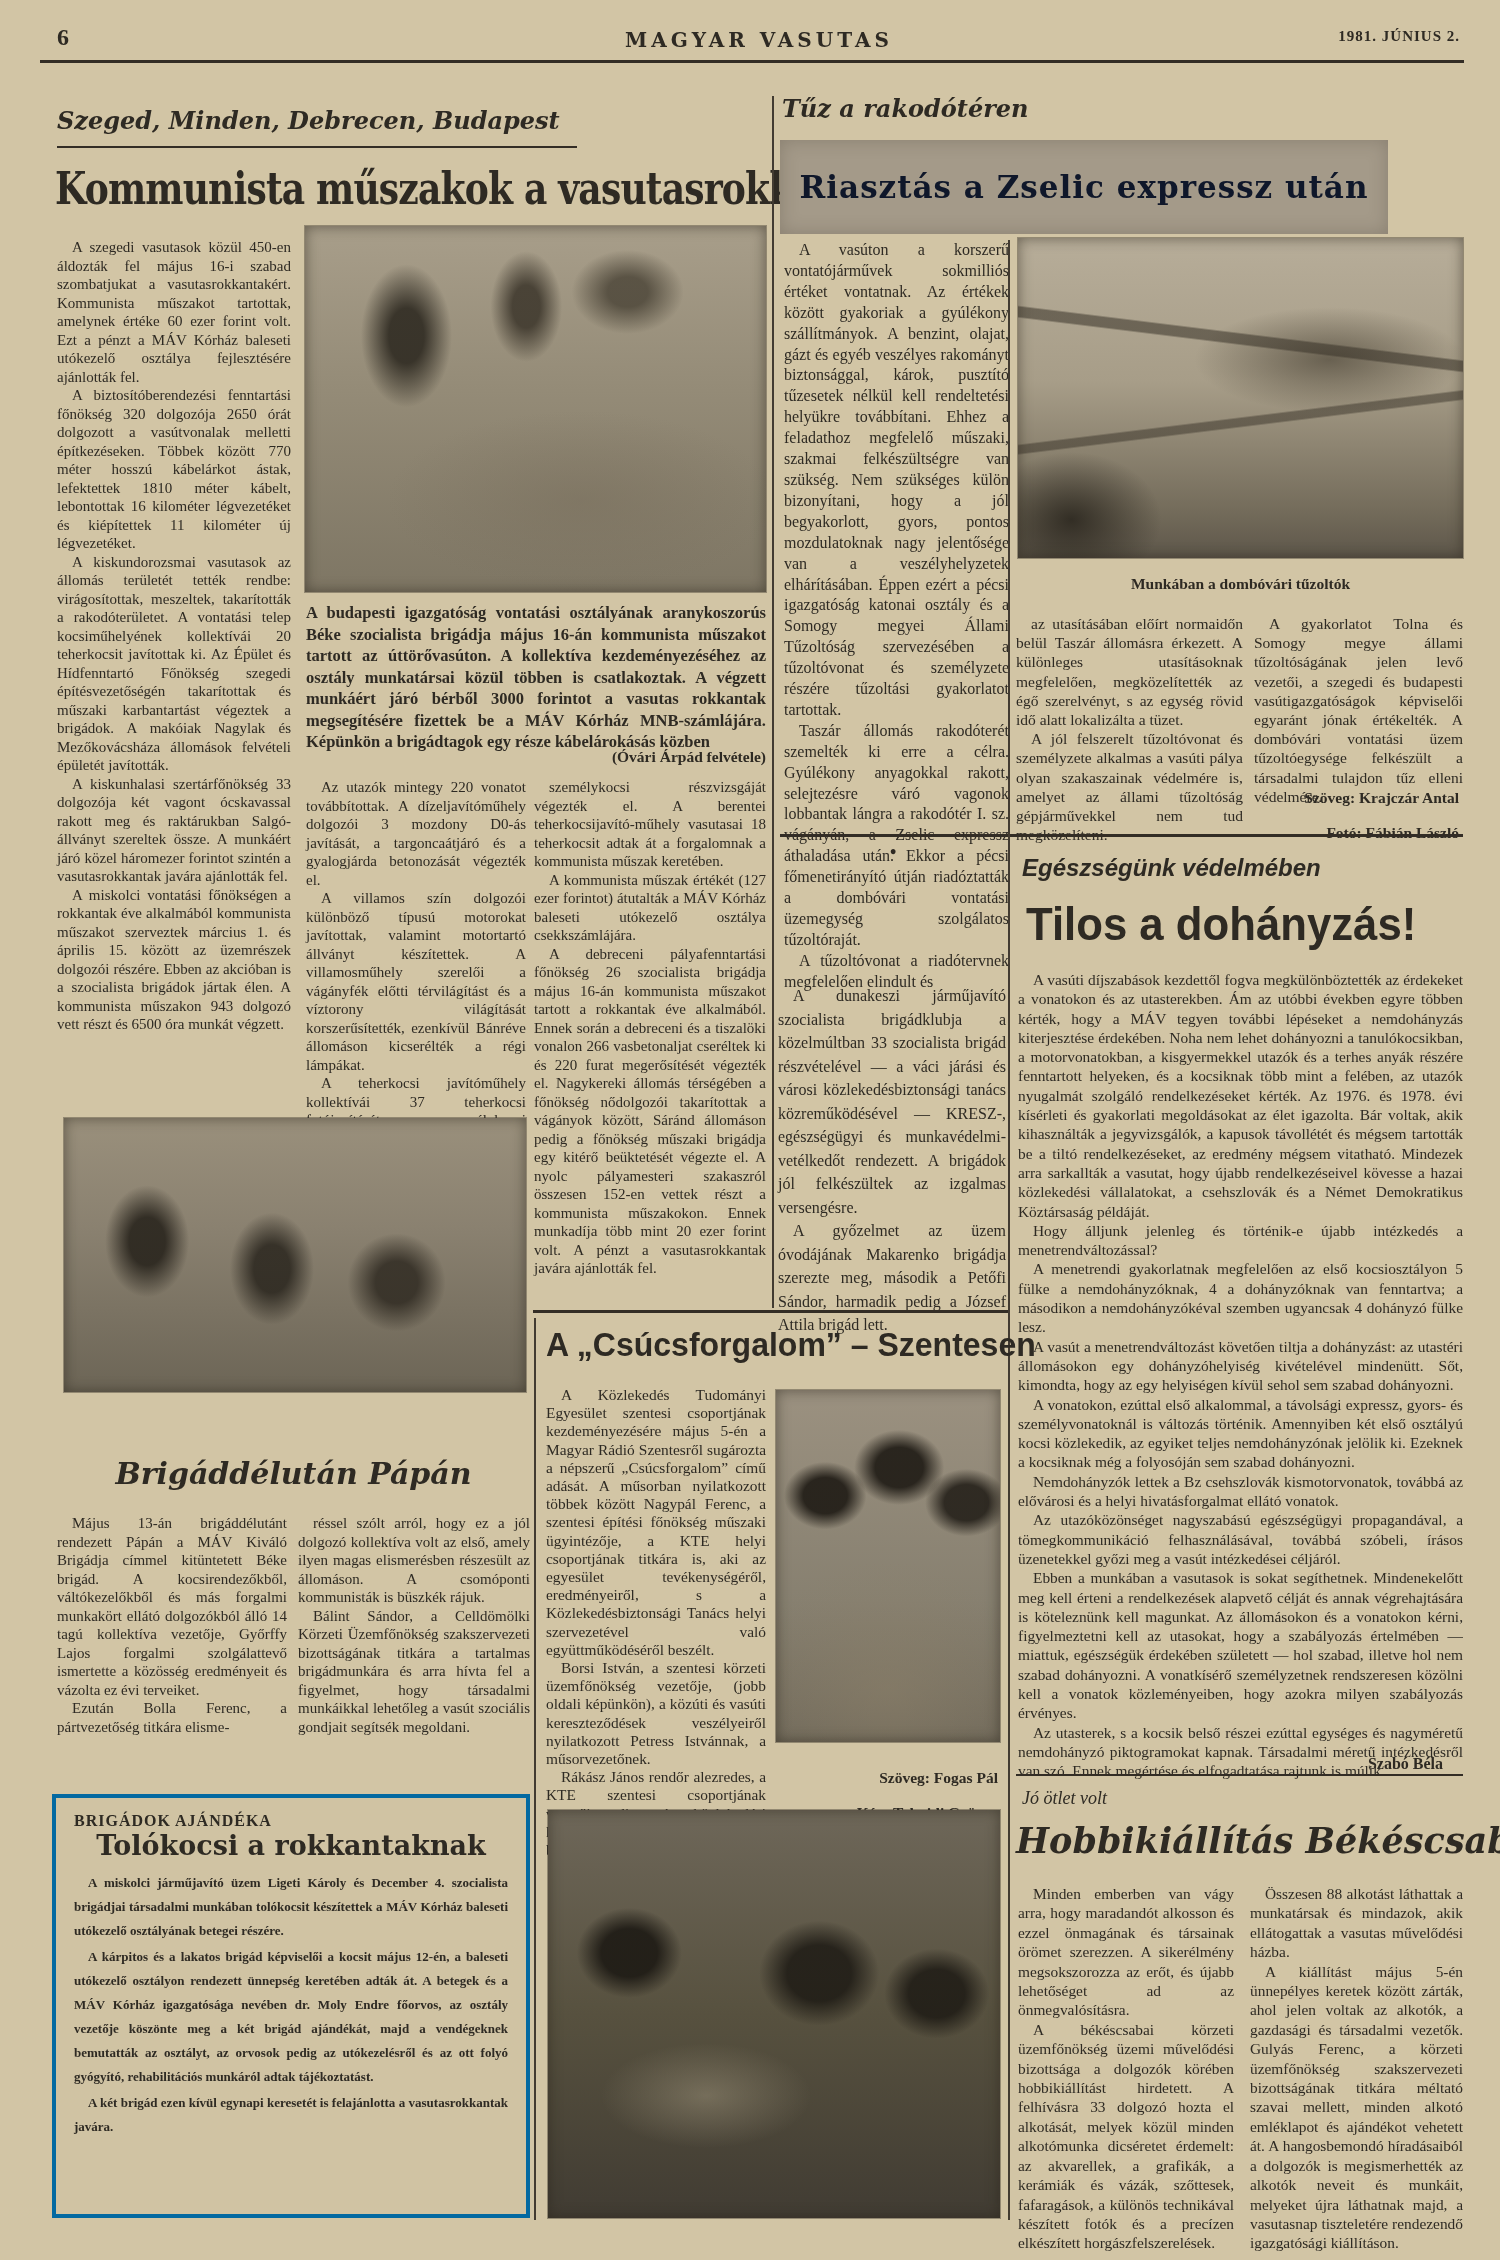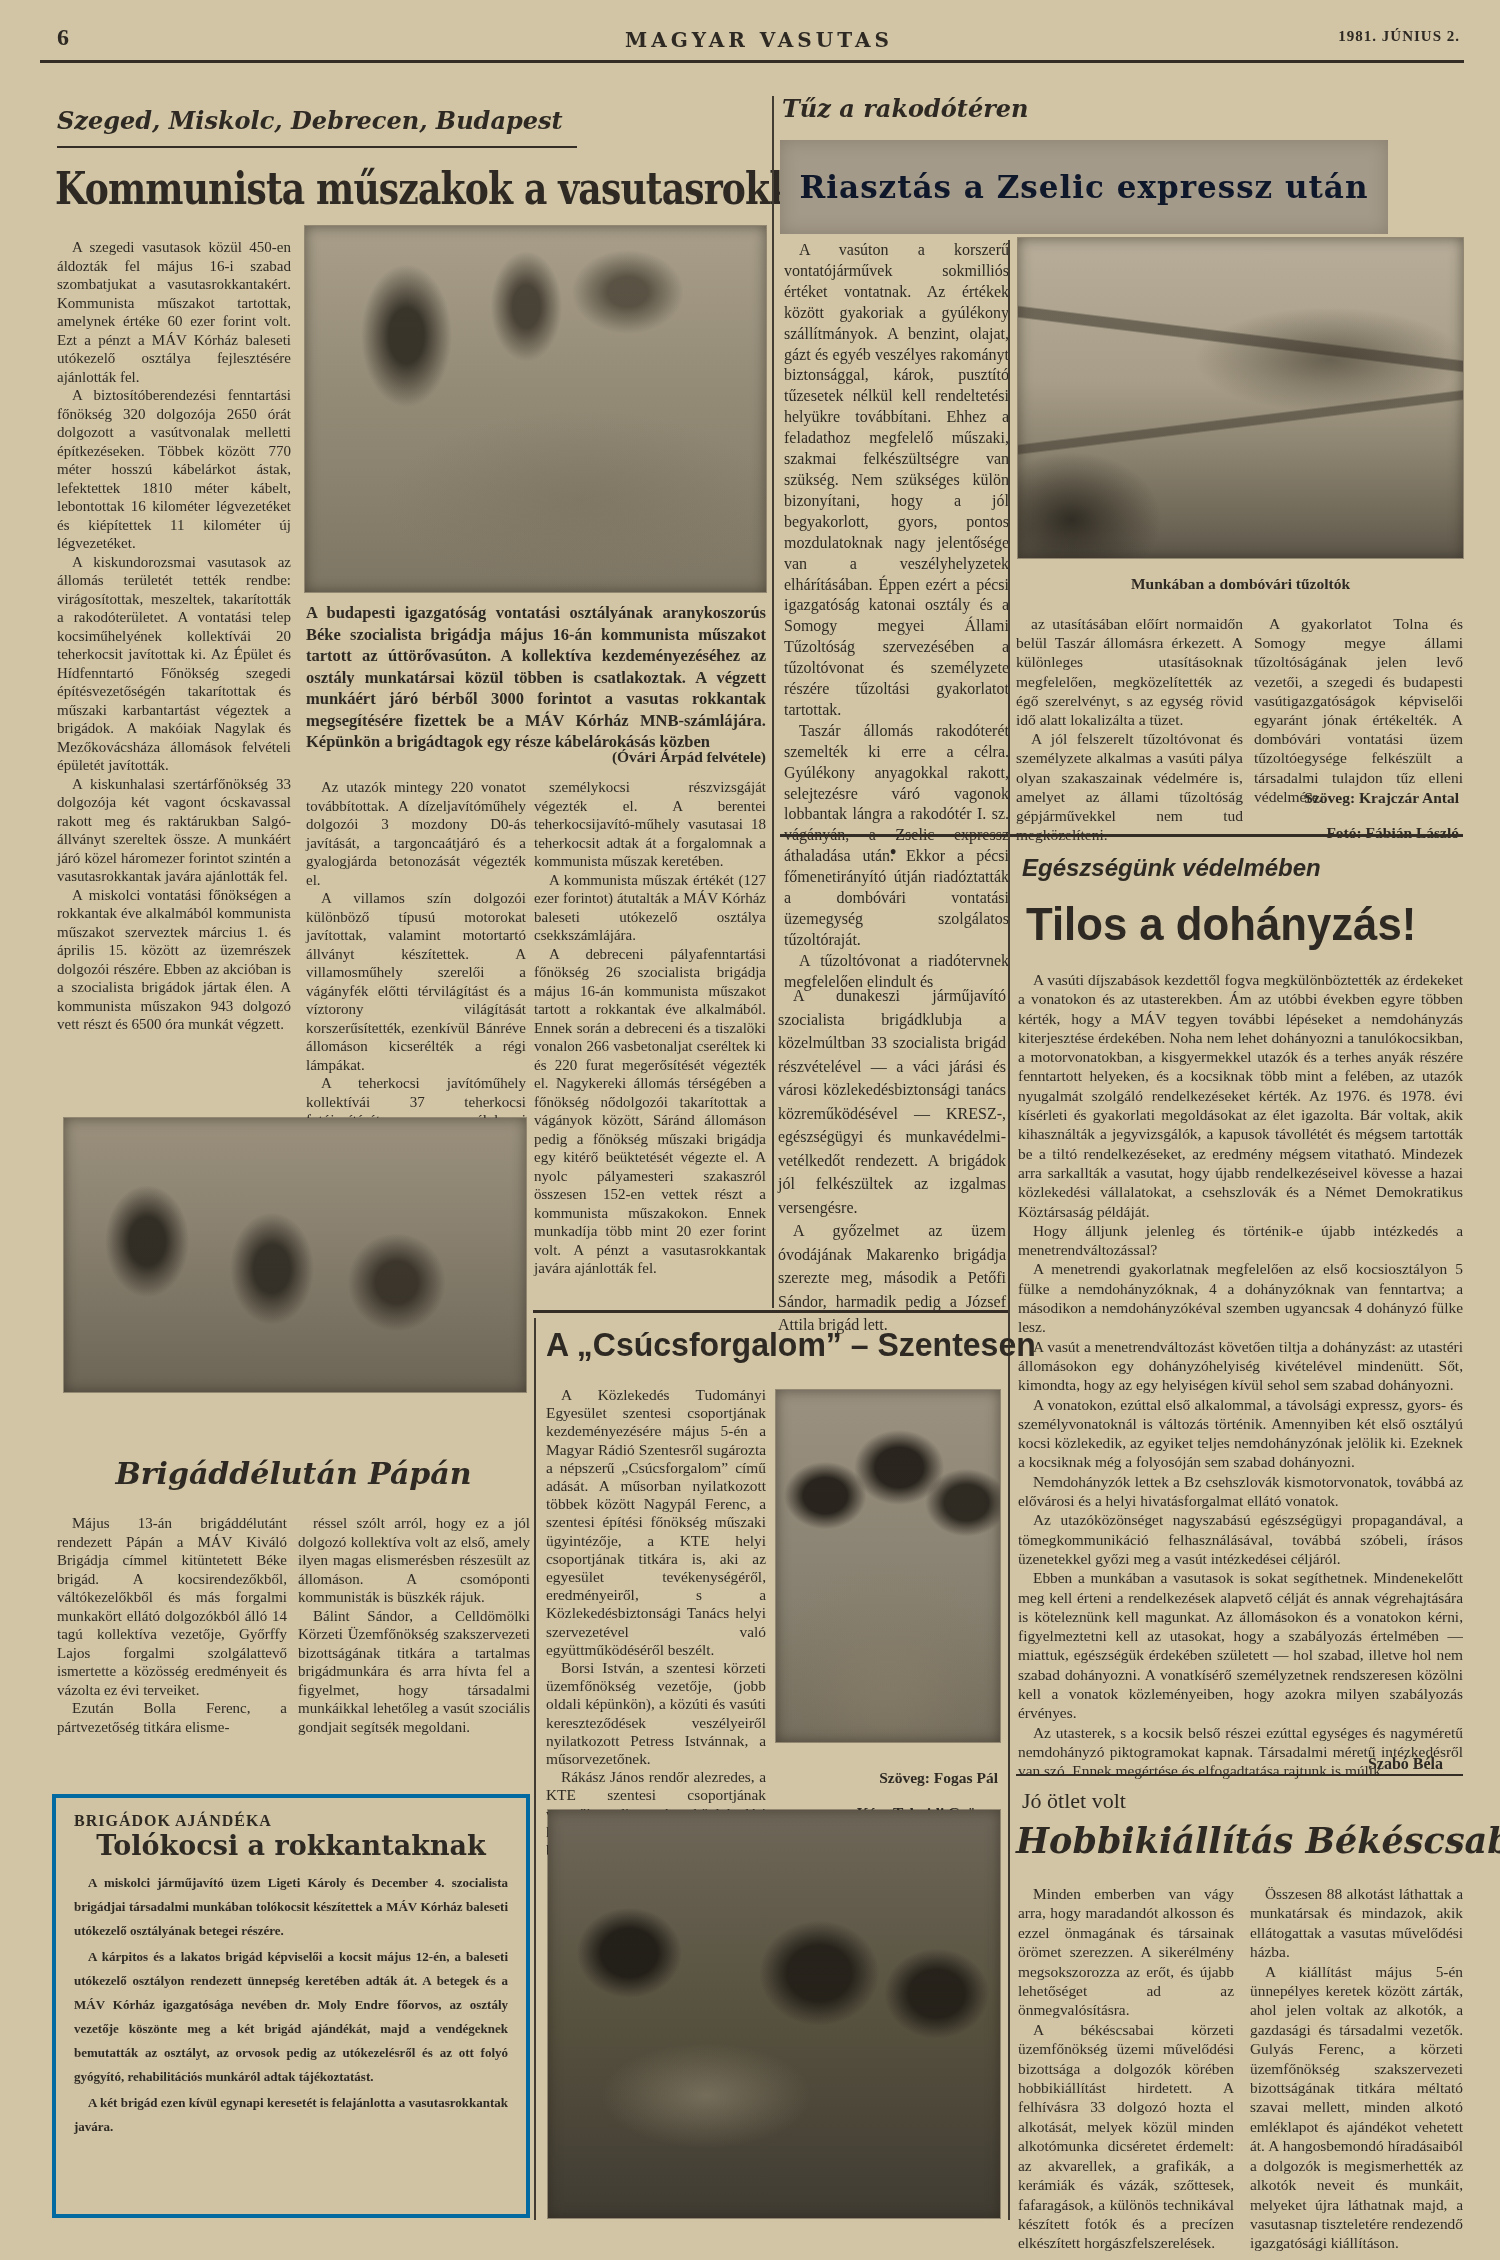--- a/index.html
+++ b/index.html
@@ -67,41 +67,41 @@
     linear-gradient(180deg,#6e6759 0%,#57513f 50%,#413c33 100%);
     background-color:#514b40;}
   .dk-head{font-family:"DejaVu Serif",serif;font-style:italic;font-weight:bold;font-size:28px;line-height:38px;text-align:center;}
   .dk-head p{margin:0;}
   .dk-body{font-size:16px;line-height:23.5px;}
   .dot{font-size:18px;font-weight:bold;}
   .tilos-kicker{font-family:"Liberation Sans",sans-serif;font-weight:bold;font-style:italic;font-size:24px;}
   .tilos-head{font-family:"Liberation Sans",sans-serif;font-weight:bold;font-size:47px;letter-spacing:0px;text-align:center;white-space:nowrap;transform:scale(.93,1);transform-origin:0 0;}
   .tilos-body{font-size:15.4px;line-height:19.3px;}
   .byline{font-weight:bold;font-size:16px;text-align:right;margin-top:13px;}
-  .hobbi-kicker{font-size:22px;}
+  .hobbi-kicker{font-size:18px;font-style:italic;}
   .hobbi-head{font-family:"DejaVu Serif",serif;font-style:italic;font-weight:bold;font-size:35px;white-space:nowrap;text-align:center;}
   .csucs-head{font-family:"Liberation Sans",sans-serif;font-weight:bold;font-size:33px;white-space:nowrap;transform:scale(.97,1);transform-origin:0 0;}
   .papan-head{font-family:"DejaVu Serif",serif;font-style:italic;font-weight:bold;font-size:30px;text-align:center;}
   .box{position:absolute;border:4px solid #0369a1;background:rgba(205,193,160,.35);}
   .box-label{font-weight:bold;font-size:16px;letter-spacing:1px;}
   .box-head{font-weight:bold;font-size:27px;text-align:center;font-family:"DejaVu Serif",serif;}
   .box-body{font-weight:bold;font-size:13px;line-height:24px;}
   .box-body p{margin:0 0 2px 0;text-indent:14px;text-align:justify;}
 </style>
 </head>
 <body>
 
 <div id="page">
 
   <div class="abs pagenum" style="left:57px;top:24px;">6</div>
   <div class="abs masthead" style="left:0;top:28px;width:1500px;text-align:center;padding-left:9px;">MAGYAR VASUTAS</div>
   <div class="abs dateline" style="right:40px;top:28px;">1981. JÚNIUS 2.</div>
   <div class="rule" style="left:40px;top:60px;width:1424px;height:3px;"></div>
 
-  <div class="abs kicker-serif" style="left:57px;top:106px;">Szeged, Miskolc, Debrecen, Budapest</div>
+  <div class="abs kicker-serif" style="left:57px;top:106px;">Szeged, Minden, Debrecen, Budapest</div>
   <div class="rule" style="left:57px;top:146px;width:520px;height:2px;"></div>
   <div class="abs head-main" style="left:55px;top:162px;">Kommunista műszakok a vasutasrokkantakért</div>
 
   <div class="abs col" style="left:57px;top:238px;width:234px;height:860px;">
       <p>A szegedi vasutasok közül 450-en áldozták fel május 16-i szabad szombatjukat a vasutasrokkantakért. Kommunista műszakot tartottak, amelynek értéke 60 ezer forint volt. Ezt a pénzt a MÁV Kórház baleseti utókezelő osztálya fejlesztésére ajánlották fel.</p>
       <p>A biztosítóberendezési fenntartási főnökség 320 dolgozója 2650 órát dolgozott a vasútvonalak melletti építkezéseken. Többek között 770 méter hosszú kábelárkot ástak, lefektettek 1810 méter kábelt, lebontottak 16 kilométer légvezetéket és kiépítettek 11 kilométer új légvezetéket.</p>
       <p>A kiskundorozsmai vasutasok az állomás területét tették rendbe: virágosítottak, meszeltek, takarították a rakodóterületet. A vontatási telep kocsiműhelyének kollektívái 20 teherkocsit javítottak ki. Az Épület és Hídfenntartó Főnökség szegedi építésvezetőségén takarítottak és műszaki karbantartást végeztek a brigádok. A makóiak Nagylak és Mezőkovácsháza állomások felvételi épületét javították.</p>
       <p>A kiskunhalasi szertárfőnökség 33 dolgozója két vagont ócskavassal rakott meg és raktárukban Salgó-állványt szereltek össze. A munkáért járó közel háromezer forintot szintén a vasutasrokkantak javára ajánlották fel.</p>
       <p>A miskolci vontatási főnökségen a rokkantak éve alkalmából kommunista műszakot szerveztek március 1. és április 15. között az üzemrészek dolgozói részére. Ebben az akcióban is a szocialista brigádok jártak élen. A kommunista műszakon 943 dolgozó vett részt és 6500 óra munkát végzett.</p>
     </div>

